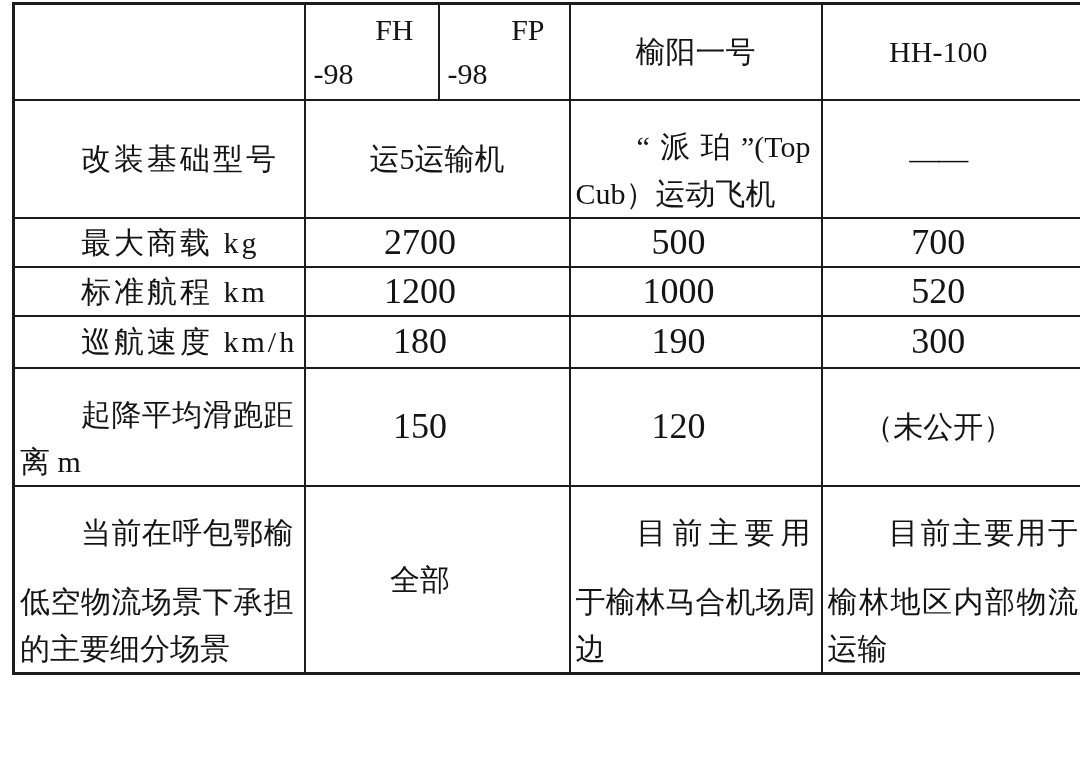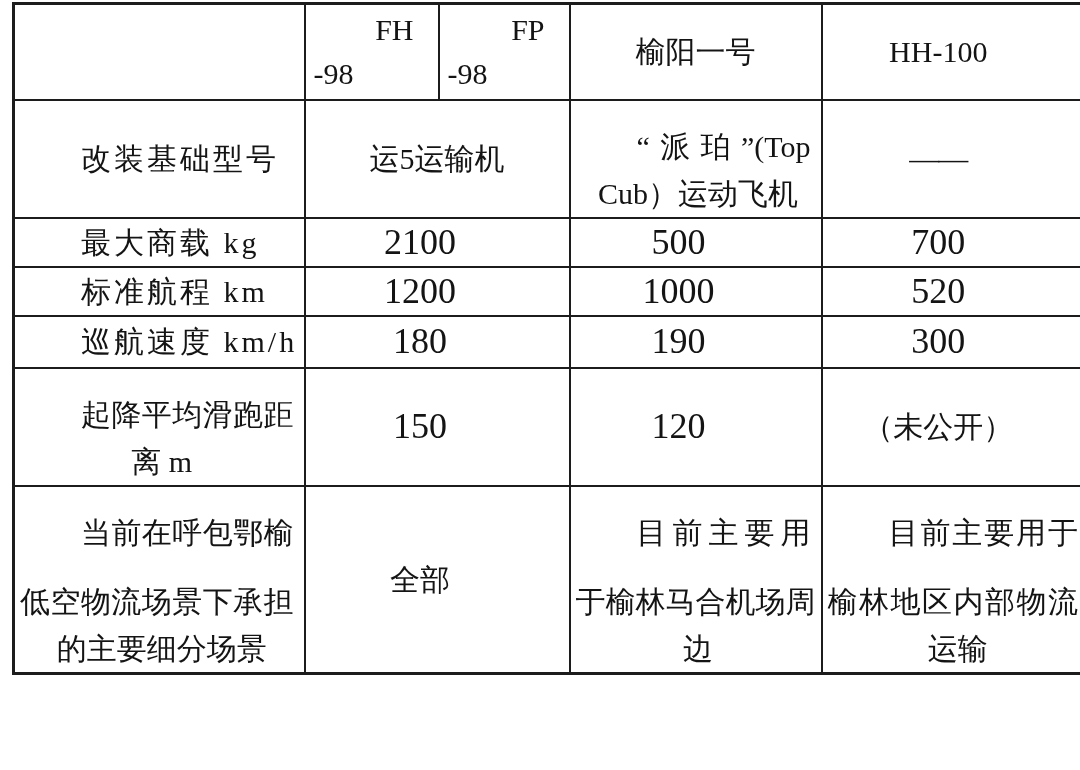--- a/index.html
+++ b/index.html
@@ -21,21 +21,21 @@
     font-size:30px;
     line-height:47px;
     background:#fff;
   }
   .line{display:block;white-space:nowrap;}
   
   .ind{padding-left:66px;}
   
   .spread{text-align:justify;text-align-last:justify;padding-right:10px;margin-top:22px;}
   .ls{letter-spacing:3px;}
-  .pl{padding-left:5px;text-align:center;}
+  .pl{padding-left:5px;}
   
   .val{text-align:center;padding-right:34px;}
   .cen{text-align:center;}
   .num{font-size:36px;font-family:"Liberation Serif","DejaVu Serif",serif;}
   
   .hl1{text-align:right;padding-right:24px;line-height:44px;}
   .hl2{text-align:left;padding-left:8px;line-height:44px;}
   sup.u{font-size:17px;vertical-align:super;line-height:0;}
   .dash{letter-spacing:-1px;}
 </style>
@@ -77,21 +77,21 @@
         <span class="line pl">Cub）运动飞机</span>
       </td>
       <td class="val dash">——</td>
     </tr>
 
 
     <tr style="height:38px">
       <td>
         <span class="line ind ls">最大商载 kg</span>
       </td>
-      <td colspan="2" class="val num">2100</td>
+      <td colspan="2" class="val num">2700</td>
       <td class="val num">500</td>
       <td class="val num">700</td>
     </tr>
 
 
     <tr style="height:49px">
       <td>
         <span class="line ind ls">标准航程 km</span>
       </td>
       <td colspan="2" class="val num">1200</td>

